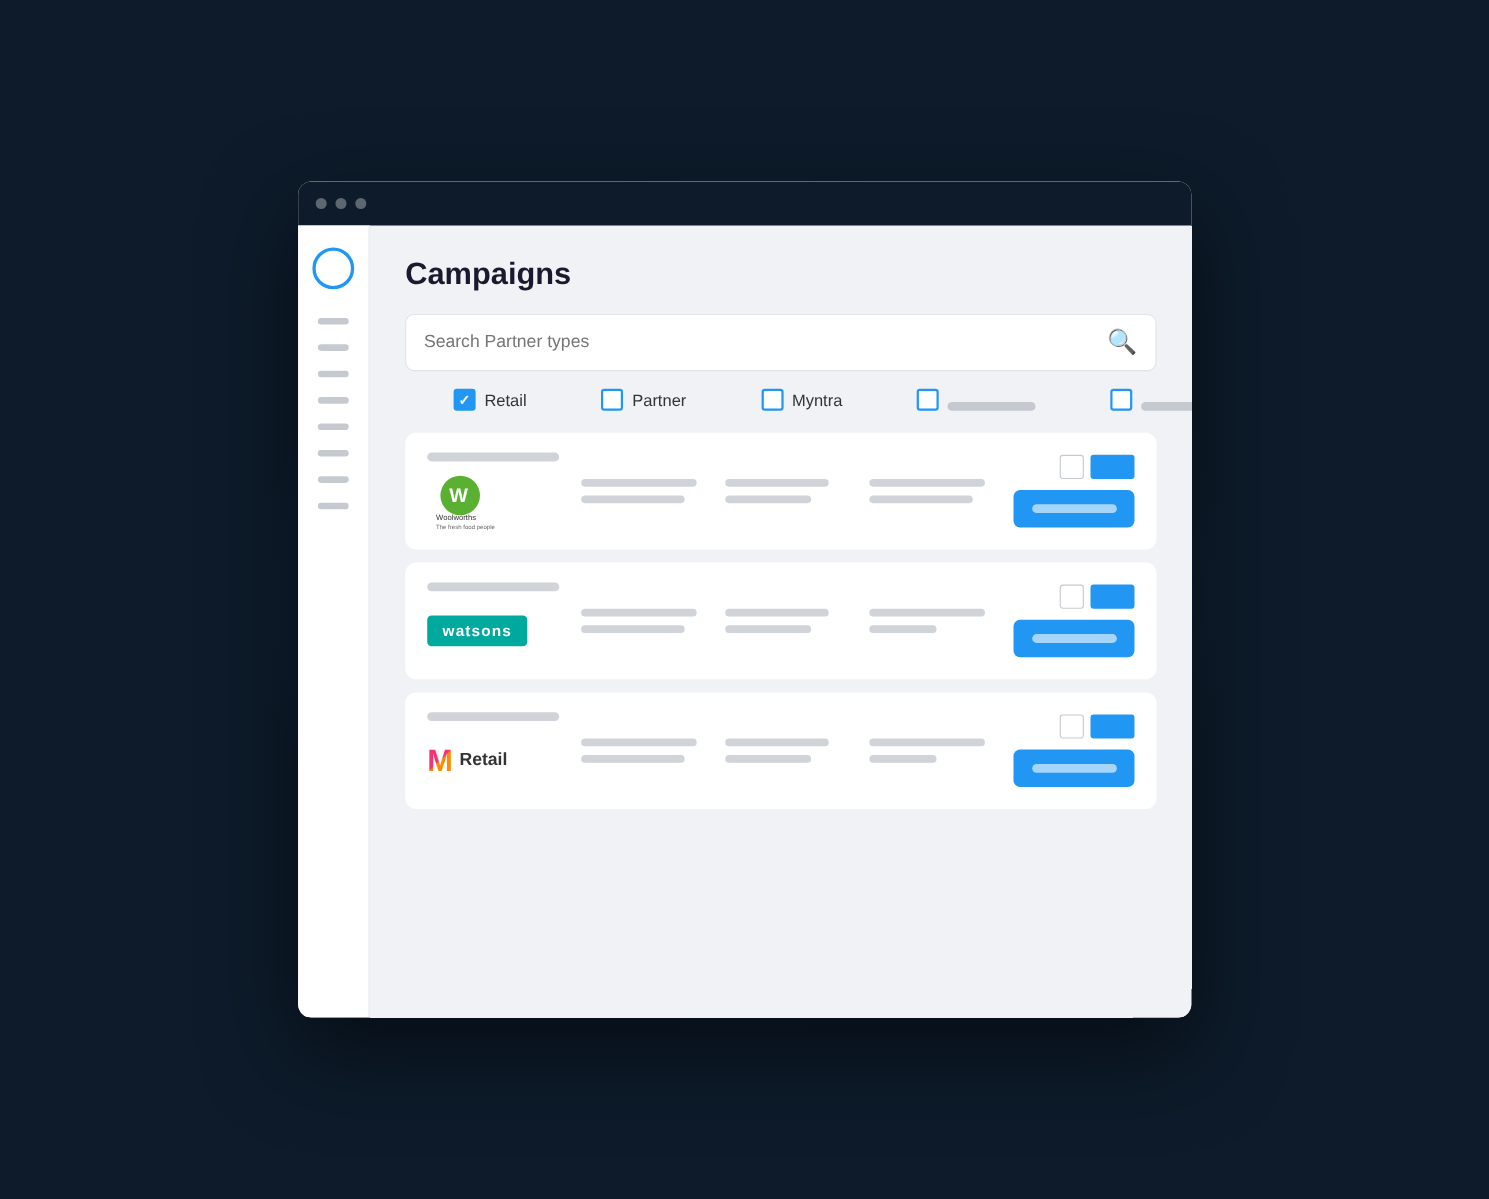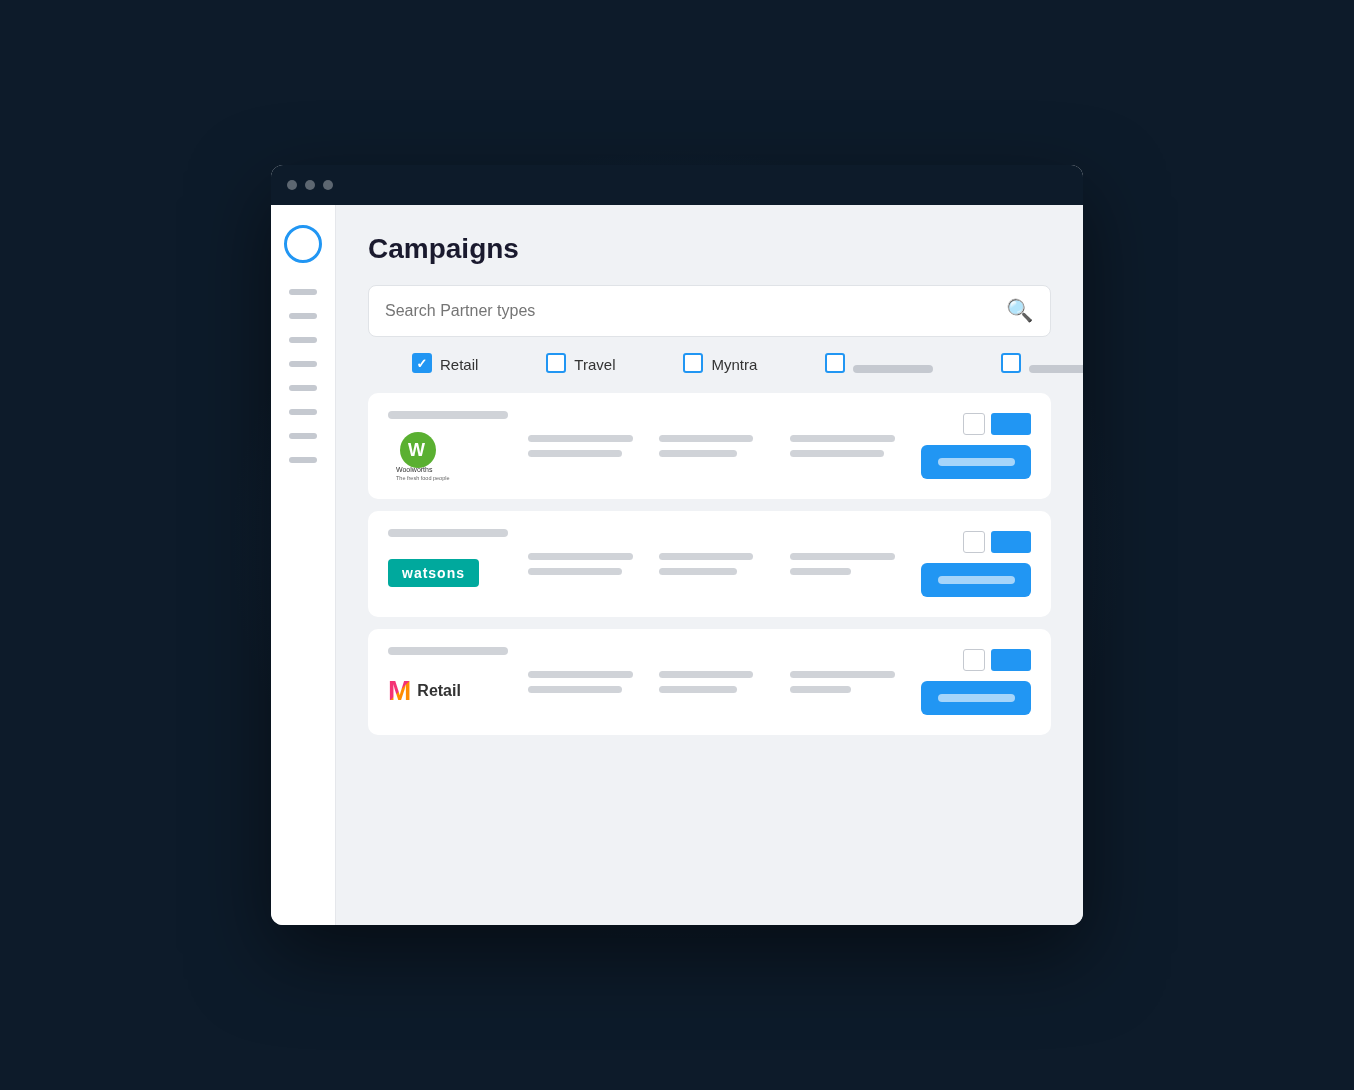--- a/index.html
+++ b/index.html
@@ -364,21 +364,21 @@
 
       <div class="filter-row">
 
         <div class="filter-item">
           <div class="checkbox checked"></div>
           <span class="filter-label">Retail</span>
         </div>
 
         <div class="filter-item">
           <div class="checkbox"></div>
-          <span class="filter-label">Travel</span>
+          <span class="filter-label">Partner</span>
         </div>
 
         <div class="filter-item">
           <div class="checkbox"></div>
           <span class="filter-label">Myntra</span>
         </div>
 
         <div class="filter-item">
           <div class="checkbox"></div>
           <div class="filter-placeholder"></div>

